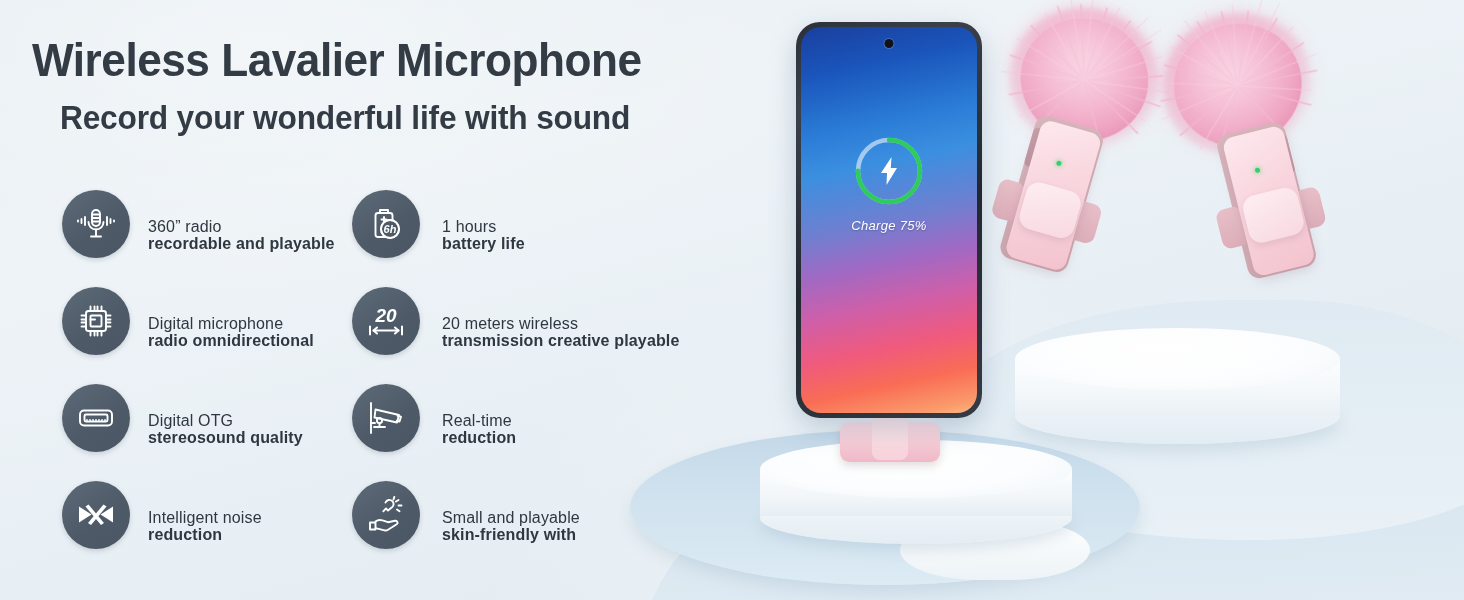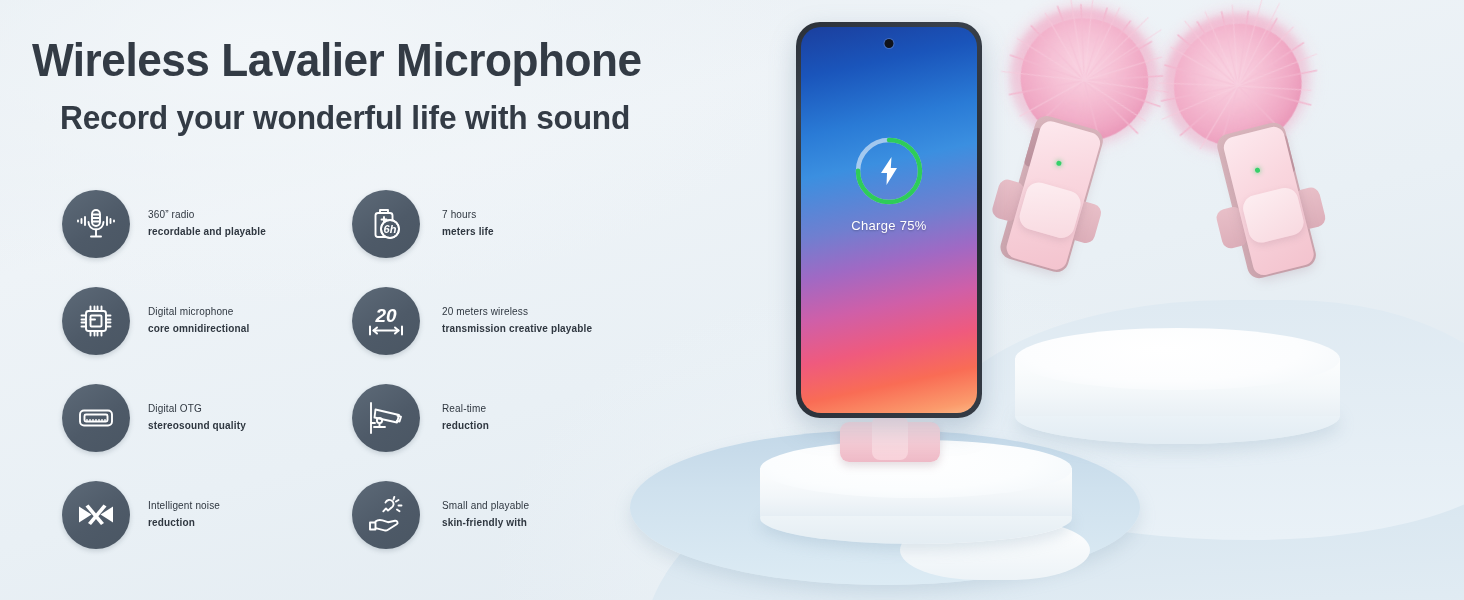--- a/index.html
+++ b/index.html
@@ -36,22 +36,22 @@
   .fcol.right{left:290px;}
   .feature{position:relative;height:97px;}
   .fcircle{
     position:absolute;left:0;top:0;width:68px;height:68px;border-radius:50%;
     background:linear-gradient(145deg,#5d6a78 0%,#4e5a68 55%,#4a5663 100%);
     box-shadow:0 2px 5px rgba(70,85,100,.22);
     font-style:italic;
   }
   .fcircle svg{position:absolute;left:11px;top:11px;}
   .ftext{
-    position:absolute;left:86px;top:16px;
-    font-size:10px;line-height:17px;color:#2f3740;
+    position:absolute;left:86px;top:28px;
+    font-size:16px;line-height:17px;color:#2f3740;
     letter-spacing:.15px;white-space:nowrap;
   }
   .fcol.right .ftext{left:90px;}
   .ftext .l2{display:block;font-weight:bold;}
   
   .photo{position:absolute;left:600px;top:0;width:864px;height:600px;overflow:hidden;}
   .floor-curve{
     position:absolute;left:40px;top:400px;width:900px;height:330px;
     background:linear-gradient(180deg,#cfe0ec 0%,#dbe8f1 42%,#e8f0f6 100%);
     border-radius:52% 46% 40% 50%/70% 62% 38% 32%;
@@ -126,21 +126,21 @@
         #6f7fd0 50%, #a069c4 60%, #cf5fa8 70%, #ef5a7e 80%,
         #f96c55 89%, #fb9b6c 97%, #fcb684 100%);
   }
   .punch{
     position:absolute;left:50%;top:12px;transform:translateX(-50%);
     width:9px;height:9px;border-radius:50%;
     background:#10131a;box-shadow:0 0 0 1px rgba(255,255,255,.18);
   }
   .chargewrap{
     position:absolute;left:50%;top:106px;transform:translateX(-50%);
-    text-align:center;width:160px;
+    text-align:center;width:160px;font-style:italic;
   }
   .ring{position:relative;width:76px;height:76px;margin:0 auto;}
   .bolt{
     position:absolute;left:50%;top:50%;transform:translate(-50%,-50%);
     width:24px;height:30px;
   }
   .chargetxt{
     margin-top:9px;font-size:13px;color:#ffffff;letter-spacing:.3px;
     text-shadow:0 1px 2px rgba(0,0,0,.25);
   }
@@ -255,21 +255,21 @@
             <rect x="17.5" y="17.5" width="11" height="11" rx="1"></rect>
             <path d="M17.5 21.5h4.5"></path>
             <path d="M17.5 8.5v4.5M21.5 8.5v4.5M24.5 8.5v4.5M28.5 8.5v4.5"></path>
             <path d="M17.5 33v4.5M21.5 33v4.5M24.5 33v4.5M28.5 33v4.5"></path>
             <path d="M8.5 17.5H13M8.5 21.5H13M8.5 24.5H13M8.5 28.5H13"></path>
             <path d="M33 17.5h4.5M33 21.5h4.5M33 24.5h4.5M33 28.5h4.5"></path>
           </svg>
         </div>
         <div class="ftext">
           <span>Digital microphone</span>
-          <span class="l2">core omnidirectional</span>
+          <span class="l2">radio omnidirectional</span>
         </div>
       </div>
 
       <div class="feature">
         <div class="fcircle">
           <svg width="46" height="46" viewBox="0 0 46 46" fill="none" stroke="#ffffff" stroke-width="1.9" stroke-linejoin="round">
             <rect x="7" y="15.5" width="32" height="15" rx="4"></rect>
             <rect x="11.5" y="19.5" width="23" height="7" rx="1.5"></rect>
             <path d="M14 26.5v-2.6M17 26.5v-2.6M20 26.5v-2.6M23 26.5v-2.6M26 26.5v-2.6M29 26.5v-2.6M32 26.5v-2.6" stroke-width="1.3"></path>
           </svg>
@@ -303,22 +303,22 @@
           <svg width="46" height="46" viewBox="0 0 46 46" fill="none" stroke="#ffffff" stroke-width="1.9" stroke-linejoin="round">
             <path d="M17 9h8v3h-8z"></path>
             <rect x="12.5" y="12" width="17" height="24" rx="2.5"></rect>
             <path d="M21 16h0M18.5 18.5h5M21 16v5" stroke-linecap="round"></path>
             <circle cx="27" cy="28" r="9" fill="#4e5a68"></circle>
             <circle cx="27" cy="28" r="9"></circle>
             <text x="27" y="32.3" font-family="Liberation Sans, sans-serif" font-size="11" font-weight="bold" fill="#ffffff" stroke="none" text-anchor="middle">6h</text>
           </svg>
         </div>
         <div class="ftext">
-          <span>7 hours</span>
-          <span class="l2">meters life</span>
+          <span>1 hours</span>
+          <span class="l2">battery life</span>
         </div>
       </div>
 
       <div class="feature">
         <div class="fcircle">
           <svg width="46" height="46" viewBox="0 0 46 46" fill="none" stroke="#ffffff" stroke-width="2" stroke-linecap="round">
             <text x="23" y="24" font-family="Liberation Sans, sans-serif" font-size="19" font-weight="bold" fill="#ffffff" stroke="none" text-anchor="middle">20</text>
             <path d="M7 28.5v8M39 28.5v8"></path>
             <path d="M10.5 32.5h25"></path>
             <path d="M14 29.5l-3.5 3 3.5 3M32 29.5l3.5 3-3.5 3" stroke-linejoin="round"></path>

